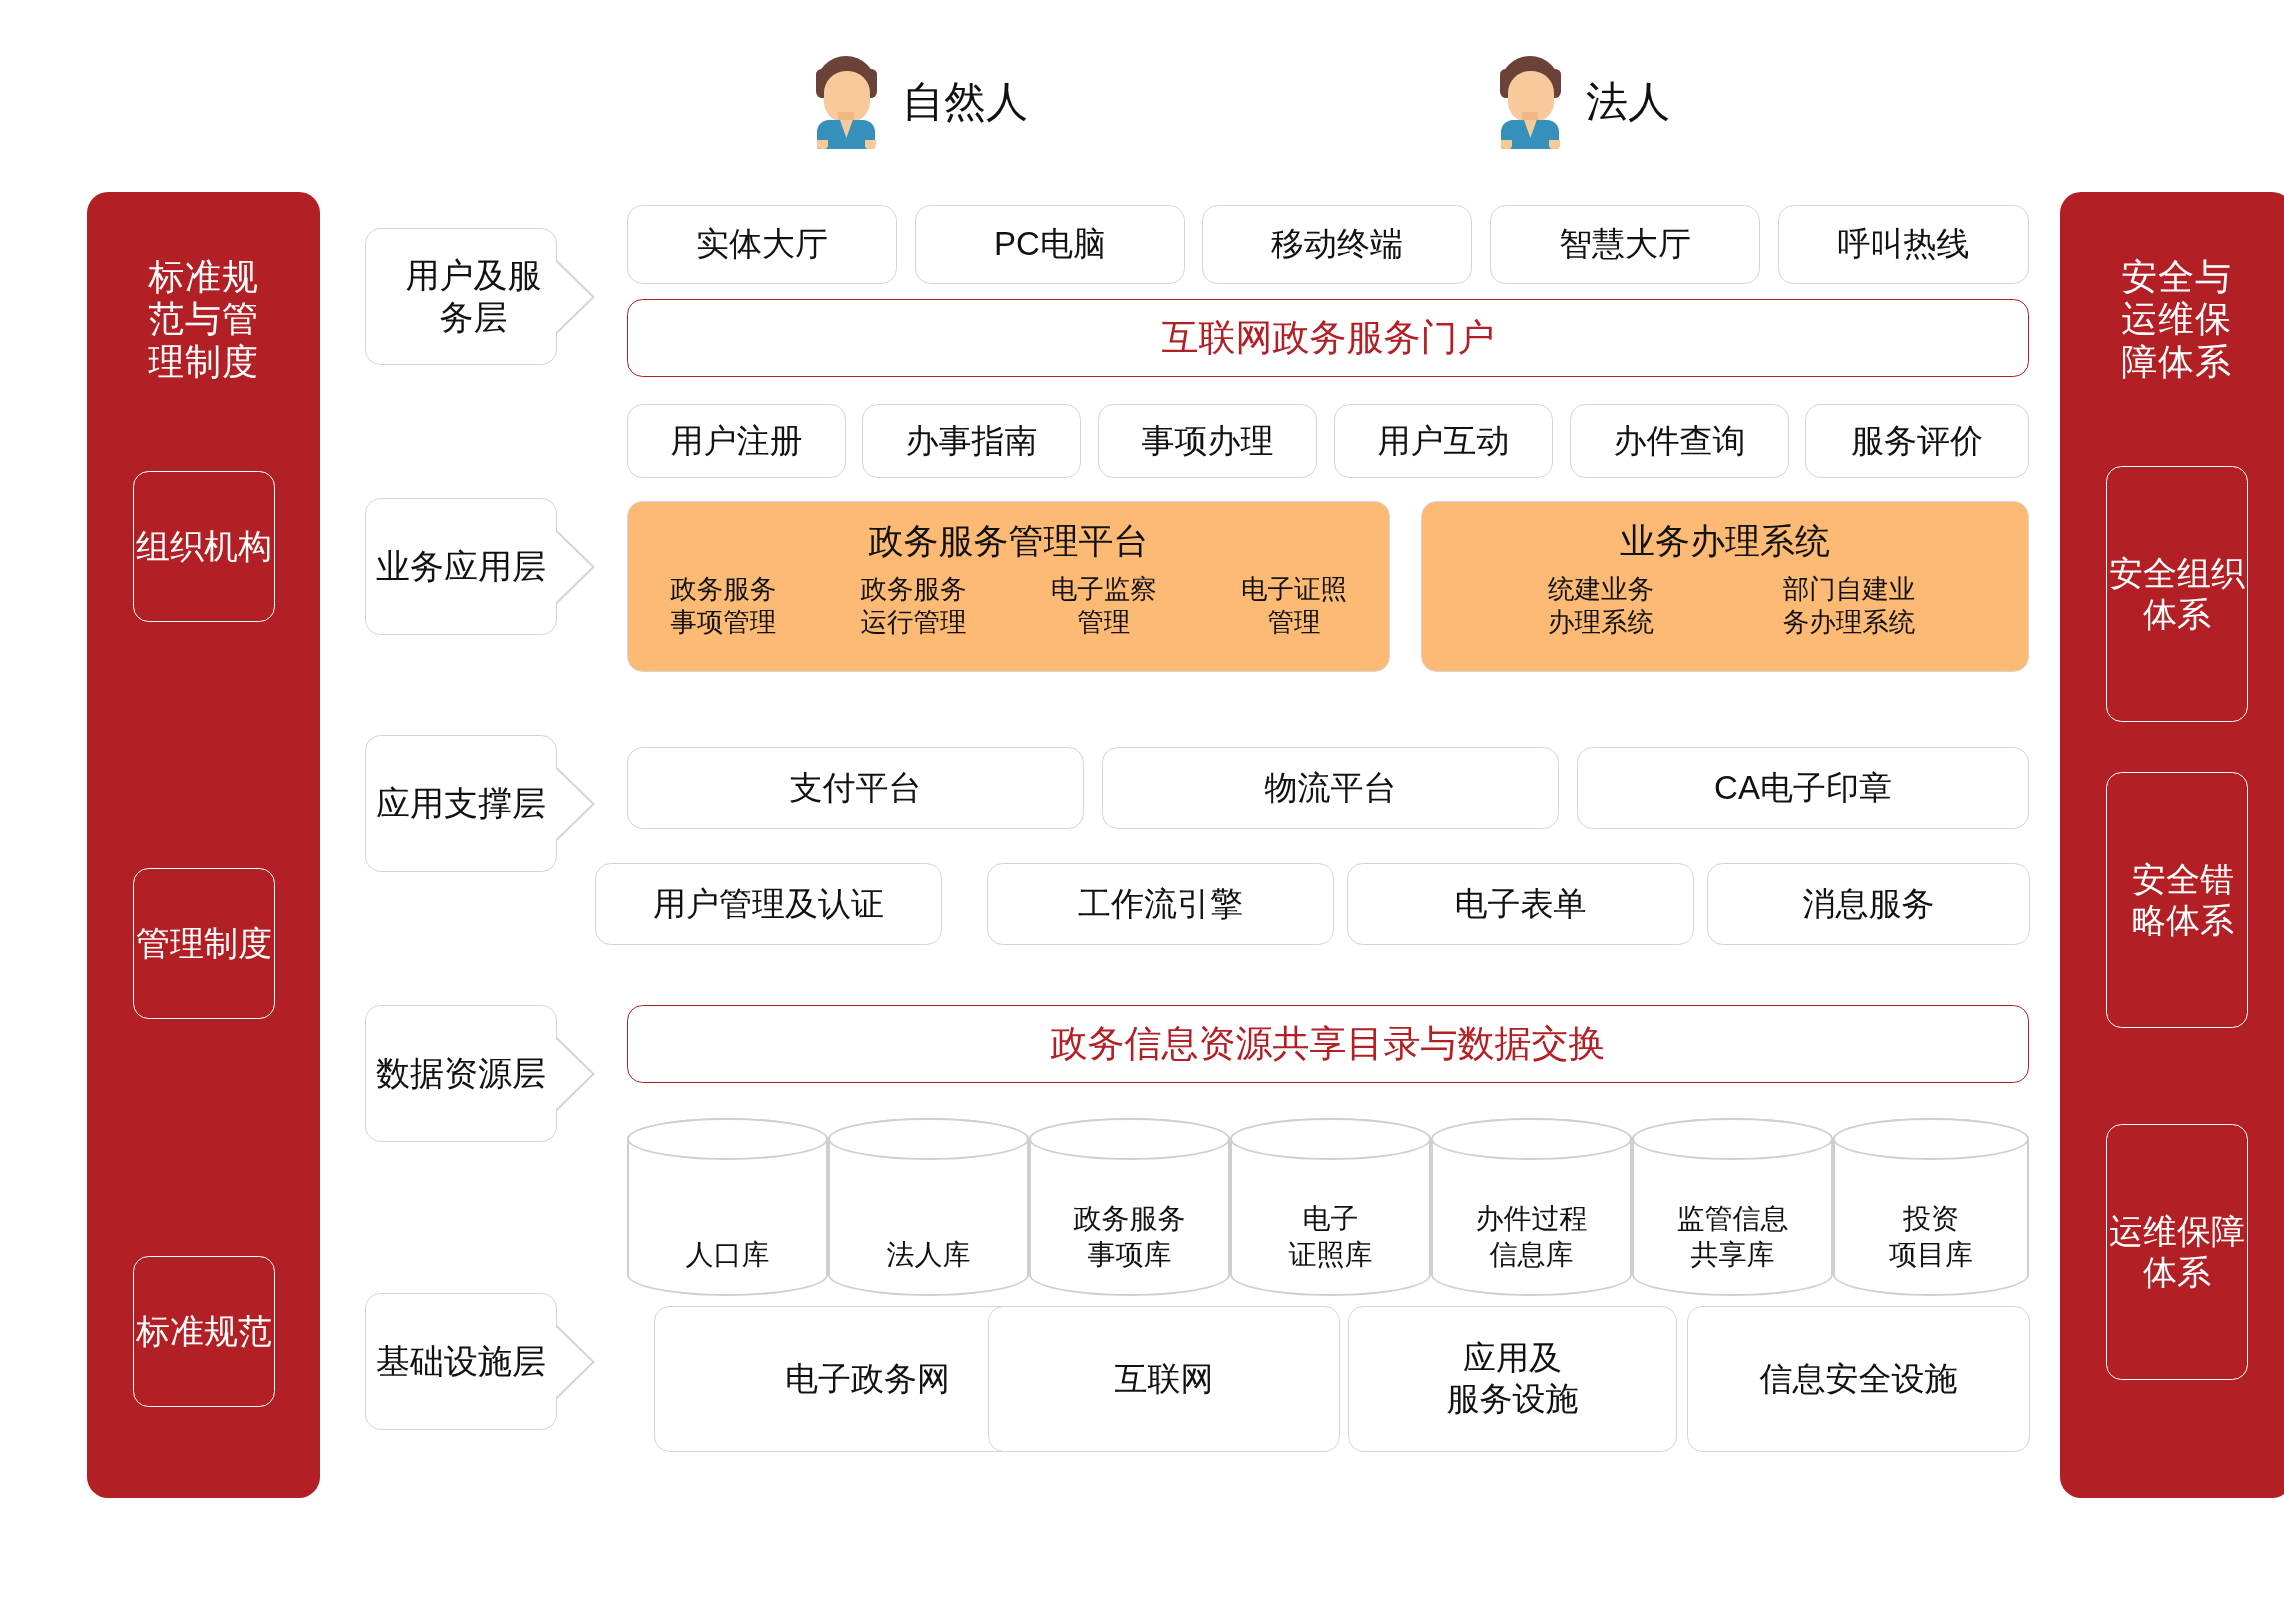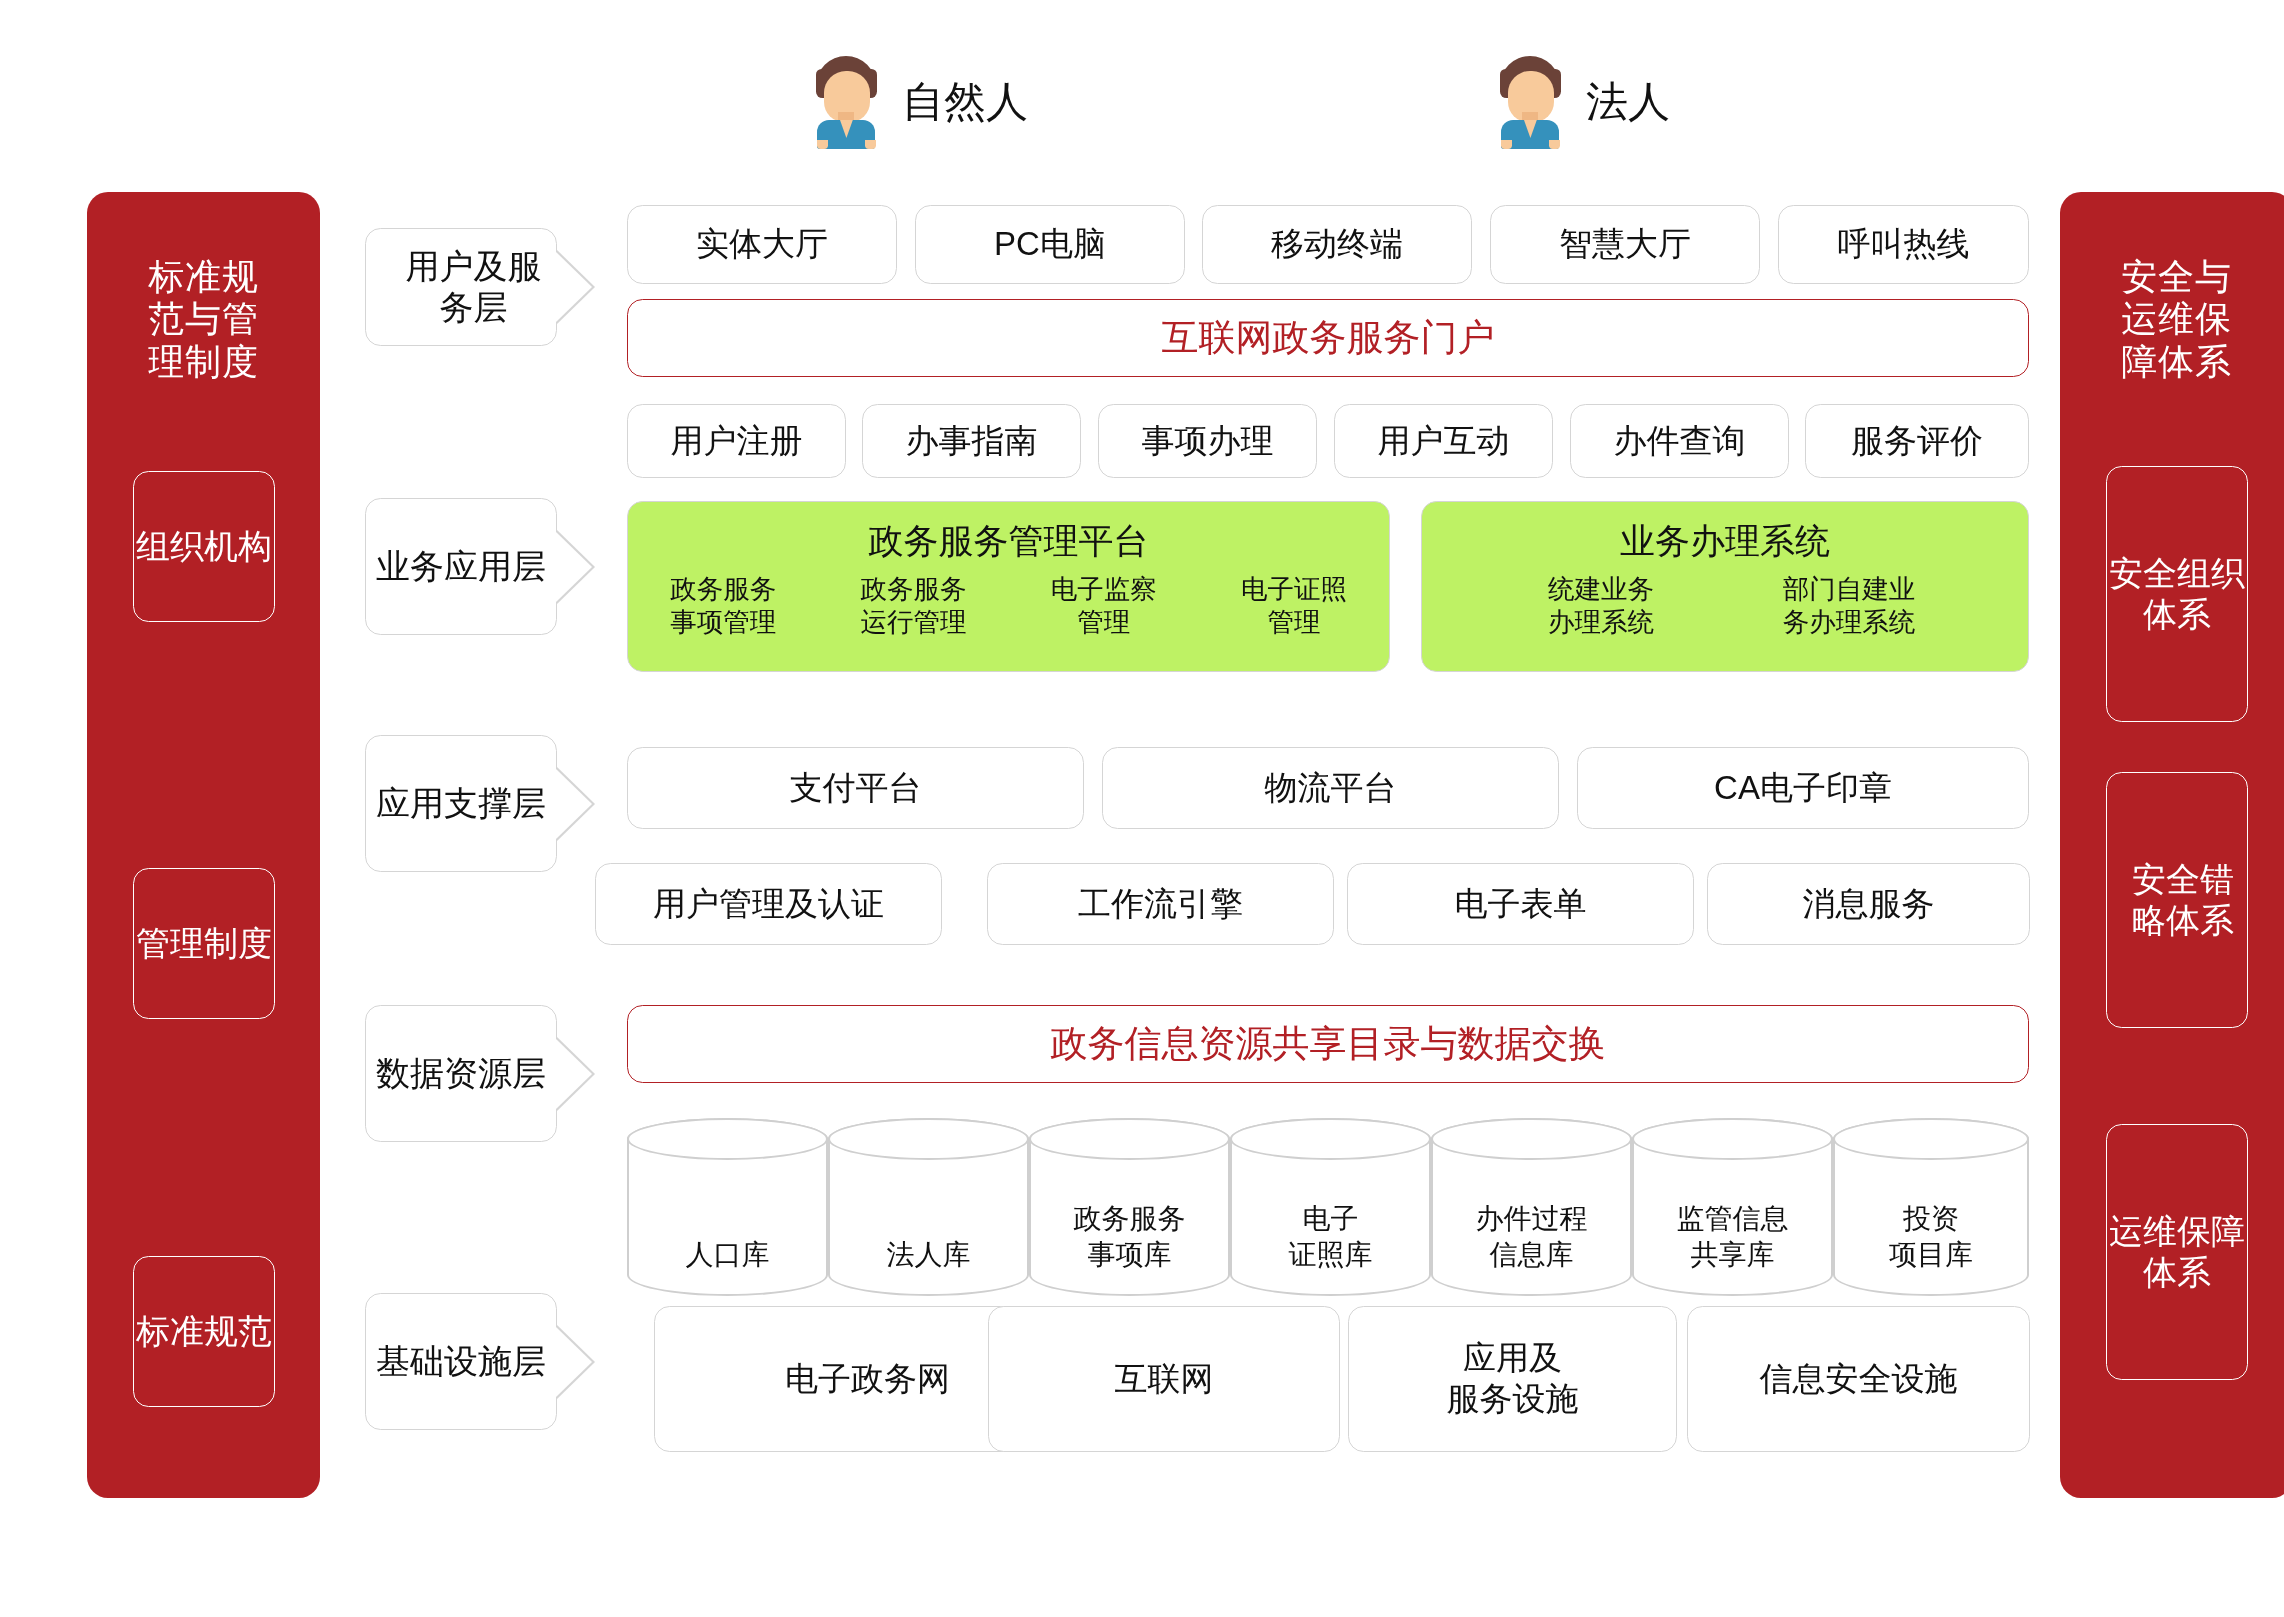--- a/index.html
+++ b/index.html
@@ -87,21 +87,21 @@
   .box {
     position: absolute; background: #fff;
     border: 1.8px solid #D5D5D5; border-radius: 15.5px;
     display: flex; align-items: center; justify-content: center;
     font-size: 33px; color: #111; text-align: center; line-height: 1.24;
   }
   .box.accent { border-color: #B22025; color: #B22025; font-size: 37px; }
 
   
   .platform {
-    position: absolute; background: #bef264;
+    position: absolute; background: #fdba74;
     border: 1.8px solid #D5D5D5; border-radius: 15.5px;
     display: flex; flex-direction: column; align-items: center;
     padding-top: 15.5px;
   }
   .platform-title { font-size: 35px; color: #111; margin-bottom: 8.2px; }
   .platform-cells { display: flex; justify-content: center; width: 100%; }
   .platform-cell {
     font-size: 26.5px; color: #111; text-align: center; line-height: 1.26;
     flex: 1 1 0;
   }
@@ -164,21 +164,21 @@
     <div class="pillar-card pl-card-3">标准规范</div>
   </div>
 
   <div class="pillar right">
     <div class="pillar-title">安全与运维保障体系</div>
     <div class="pillar-card pr-card-1">安全组织体系</div>
     <div class="pillar-card pr-card-2">安全错略体系</div>
     <div class="pillar-card pr-card-3">运维保障体系</div>
   </div>
 
-  <div class="layer-tag" style="left:365px;top:228px;height:118px;padding-left:25px;">用户及服务层</div>
+  <div class="layer-tag" style="left:365px;top:228px;height:137px;padding-left:25px;">用户及服务层</div>
   <div class="layer-tag" style="left:365px;top:498px;height:137px;">业务应用层</div>
   <div class="layer-tag" style="left:365px;top:735px;height:137px;">应用支撑层</div>
   <div class="layer-tag" style="left:365px;top:1005px;height:137px;">数据资源层</div>
   <div class="layer-tag" style="left:365px;top:1293px;height:137px;">基础设施层</div>
 
   <div class="box" style="left:627px;top:205px;width:270px;height:79px;">实体大厅</div>
   <div class="box" style="left:915px;top:205px;width:270px;height:79px;">PC电脑</div>
   <div class="box" style="left:1202px;top:205px;width:270px;height:79px;">移动终端</div>
   <div class="box" style="left:1490px;top:205px;width:270px;height:79px;">智慧大厅</div>
   <div class="box" style="left:1778px;top:205px;width:251px;height:79px;">呼叫热线</div>

